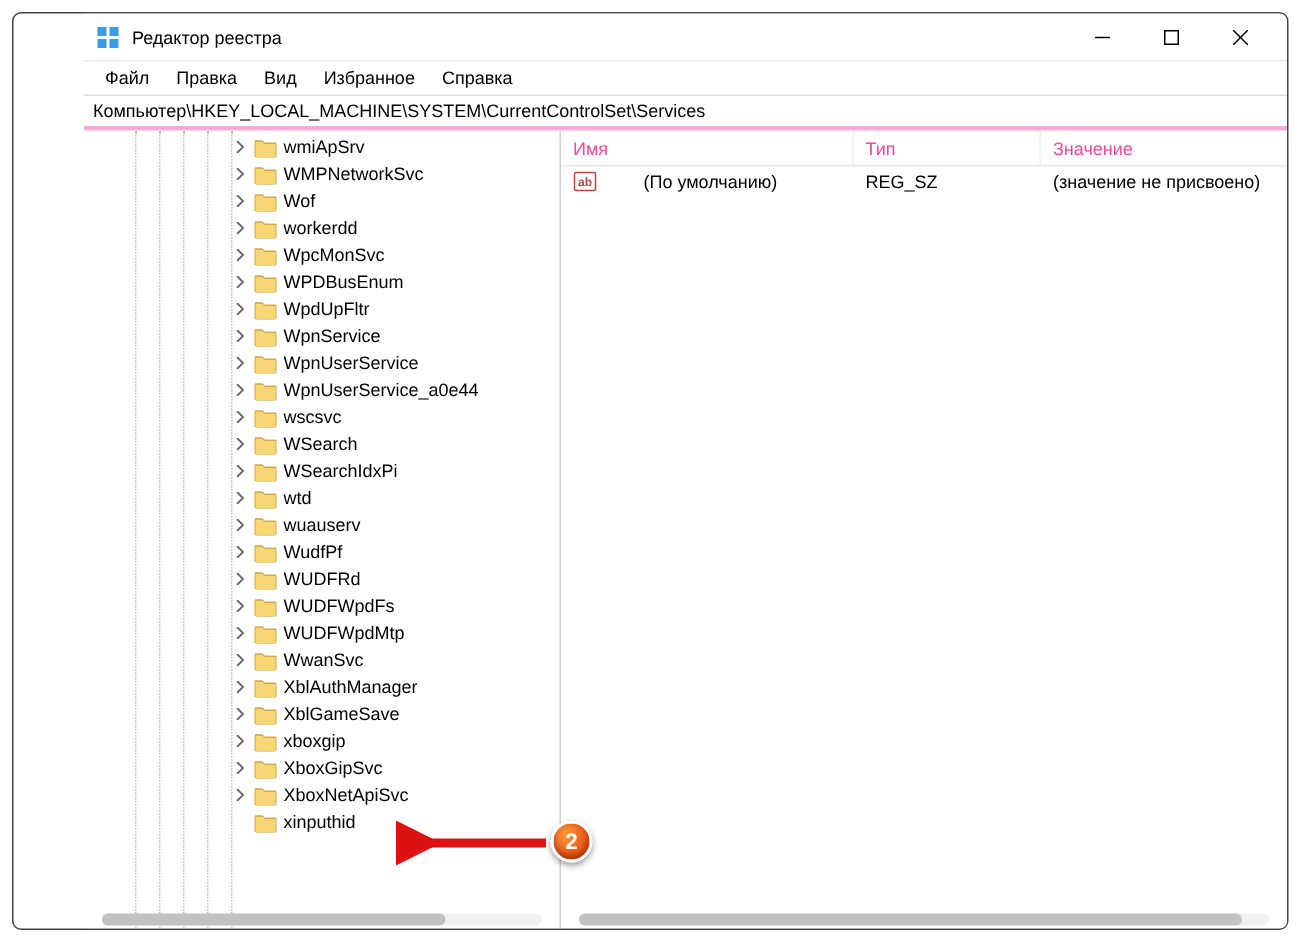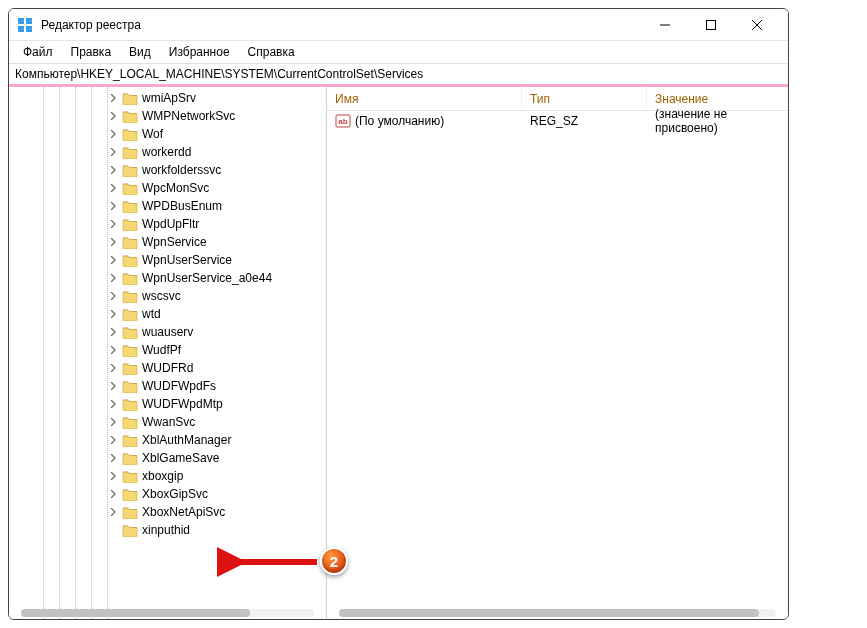--- a/index.html
+++ b/index.html
@@ -8,29 +8,30 @@
     padding: 8px;
     background: #fff;
     font-family: "Segoe UI", Tahoma, sans-serif;
     font-size: 12px;
     color: #000;
     width: 867px;
     height: 628px;
     overflow: hidden;
   }
   .window {
-    width: 781px;
+    width: 851px;
     height: 612px;
     border: 1px solid #444;
     border-radius: 6px;
     overflow: hidden;
     display: flex;
     flex-direction: column;
     background: #fff;
     position: relative;
+    padding-left: 47px;
   }
   .titlebar {
     height: 32px;
     display: flex;
     align-items: center;
     padding: 0 8px;
     background: #fff;
     border-bottom: 1px solid #e5e5e5;
   }
   .titlebar .appicon {
@@ -122,36 +123,36 @@
   }
   .list-header {
     display: flex;
     height: 24px;
     align-items: center;
     border-bottom: 1px solid #e5e5e5;
   }
   .list-col {
     padding: 0 8px;
     font-size: 12px;
-    color: #a16207;
+    color: #ec4899;
     border-right: 1px solid #f0f0f0;
     height: 100%;
     display: flex;
     align-items: center;
   }
   .col-name { width: 195px; }
   .col-type { width: 125px; text-align: right; }
   .col-value { flex: 1; border-right: none; }
   .list-row {
     display: flex;
     height: 20px;
     align-items: center;
   }
   .list-row .cell { padding: 0 8px; font-size: 12px; display: flex; align-items: center; }
-  .cell.col-name { width: 195px; }
+  .cell.col-name { width: 195px; gap: 27px; }
   .cell.col-type { width: 125px; }
   .cell.col-value { flex: 1; }
   .sz-icon {
     width: 16px; height: 16px; margin-right: 4px;
     flex-shrink: 0;
   }
   
   .annot-arrow {
     position: absolute;
     pointer-events: none;
@@ -301,34 +302,20 @@
               <svg width="8" height="8" viewBox="0 0 8 8">
                 <path d="M2 0 L6 4 L2 8" fill="none" stroke="#666" stroke-width="1.2"></path>
               </svg>
             </span>
             <span class="folder-icon">
               <svg viewBox="0 0 16 14">
                 <path d="M1 3 h5 l1.5 1.5 H15 v8.5 a1 1 0 0 1 -1 1 H2 a1 1 0 0 1 -1 -1 Z" fill="#f7d774" stroke="#caa23a" stroke-width="0.6"></path>
                 <path d="M1 3 h5 l1.5 1.5 H15" fill="none" stroke="#caa23a" stroke-width="0.6"></path>
               </svg>
             </span>
-            <span class="node-label">workfolderssvc</span>
-          </div>
-          <div class="tree-item">
-            <span class="expander">
-              <svg width="8" height="8" viewBox="0 0 8 8">
-                <path d="M2 0 L6 4 L2 8" fill="none" stroke="#666" stroke-width="1.2"></path>
-              </svg>
-            </span>
-            <span class="folder-icon">
-              <svg viewBox="0 0 16 14">
-                <path d="M1 3 h5 l1.5 1.5 H15 v8.5 a1 1 0 0 1 -1 1 H2 a1 1 0 0 1 -1 -1 Z" fill="#f7d774" stroke="#caa23a" stroke-width="0.6"></path>
-                <path d="M1 3 h5 l1.5 1.5 H15" fill="none" stroke="#caa23a" stroke-width="0.6"></path>
-              </svg>
-            </span>
             <span class="node-label">WpcMonSvc</span>
           </div>
           <div class="tree-item">
             <span class="expander">
               <svg width="8" height="8" viewBox="0 0 8 8">
                 <path d="M2 0 L6 4 L2 8" fill="none" stroke="#666" stroke-width="1.2"></path>
               </svg>
             </span>
             <span class="folder-icon">
               <svg viewBox="0 0 16 14">
@@ -400,20 +387,48 @@
                 <path d="M2 0 L6 4 L2 8" fill="none" stroke="#666" stroke-width="1.2"></path>
               </svg>
             </span>
             <span class="folder-icon">
               <svg viewBox="0 0 16 14">
                 <path d="M1 3 h5 l1.5 1.5 H15 v8.5 a1 1 0 0 1 -1 1 H2 a1 1 0 0 1 -1 -1 Z" fill="#f7d774" stroke="#caa23a" stroke-width="0.6"></path>
                 <path d="M1 3 h5 l1.5 1.5 H15" fill="none" stroke="#caa23a" stroke-width="0.6"></path>
               </svg>
             </span>
             <span class="node-label">wscsvc</span>
+          </div>
+          <div class="tree-item">
+            <span class="expander">
+              <svg width="8" height="8" viewBox="0 0 8 8">
+                <path d="M2 0 L6 4 L2 8" fill="none" stroke="#666" stroke-width="1.2"></path>
+              </svg>
+            </span>
+            <span class="folder-icon">
+              <svg viewBox="0 0 16 14">
+                <path d="M1 3 h5 l1.5 1.5 H15 v8.5 a1 1 0 0 1 -1 1 H2 a1 1 0 0 1 -1 -1 Z" fill="#f7d774" stroke="#caa23a" stroke-width="0.6"></path>
+                <path d="M1 3 h5 l1.5 1.5 H15" fill="none" stroke="#caa23a" stroke-width="0.6"></path>
+              </svg>
+            </span>
+            <span class="node-label">WSearch</span>
+          </div>
+          <div class="tree-item">
+            <span class="expander">
+              <svg width="8" height="8" viewBox="0 0 8 8">
+                <path d="M2 0 L6 4 L2 8" fill="none" stroke="#666" stroke-width="1.2"></path>
+              </svg>
+            </span>
+            <span class="folder-icon">
+              <svg viewBox="0 0 16 14">
+                <path d="M1 3 h5 l1.5 1.5 H15 v8.5 a1 1 0 0 1 -1 1 H2 a1 1 0 0 1 -1 -1 Z" fill="#f7d774" stroke="#caa23a" stroke-width="0.6"></path>
+                <path d="M1 3 h5 l1.5 1.5 H15" fill="none" stroke="#caa23a" stroke-width="0.6"></path>
+              </svg>
+            </span>
+            <span class="node-label">WSearchIdxPi</span>
           </div>
           <div class="tree-item">
             <span class="expander">
               <svg width="8" height="8" viewBox="0 0 8 8">
                 <path d="M2 0 L6 4 L2 8" fill="none" stroke="#666" stroke-width="1.2"></path>
               </svg>
             </span>
             <span class="folder-icon">
               <svg viewBox="0 0 16 14">
                 <path d="M1 3 h5 l1.5 1.5 H15 v8.5 a1 1 0 0 1 -1 1 H2 a1 1 0 0 1 -1 -1 Z" fill="#f7d774" stroke="#caa23a" stroke-width="0.6"></path>

